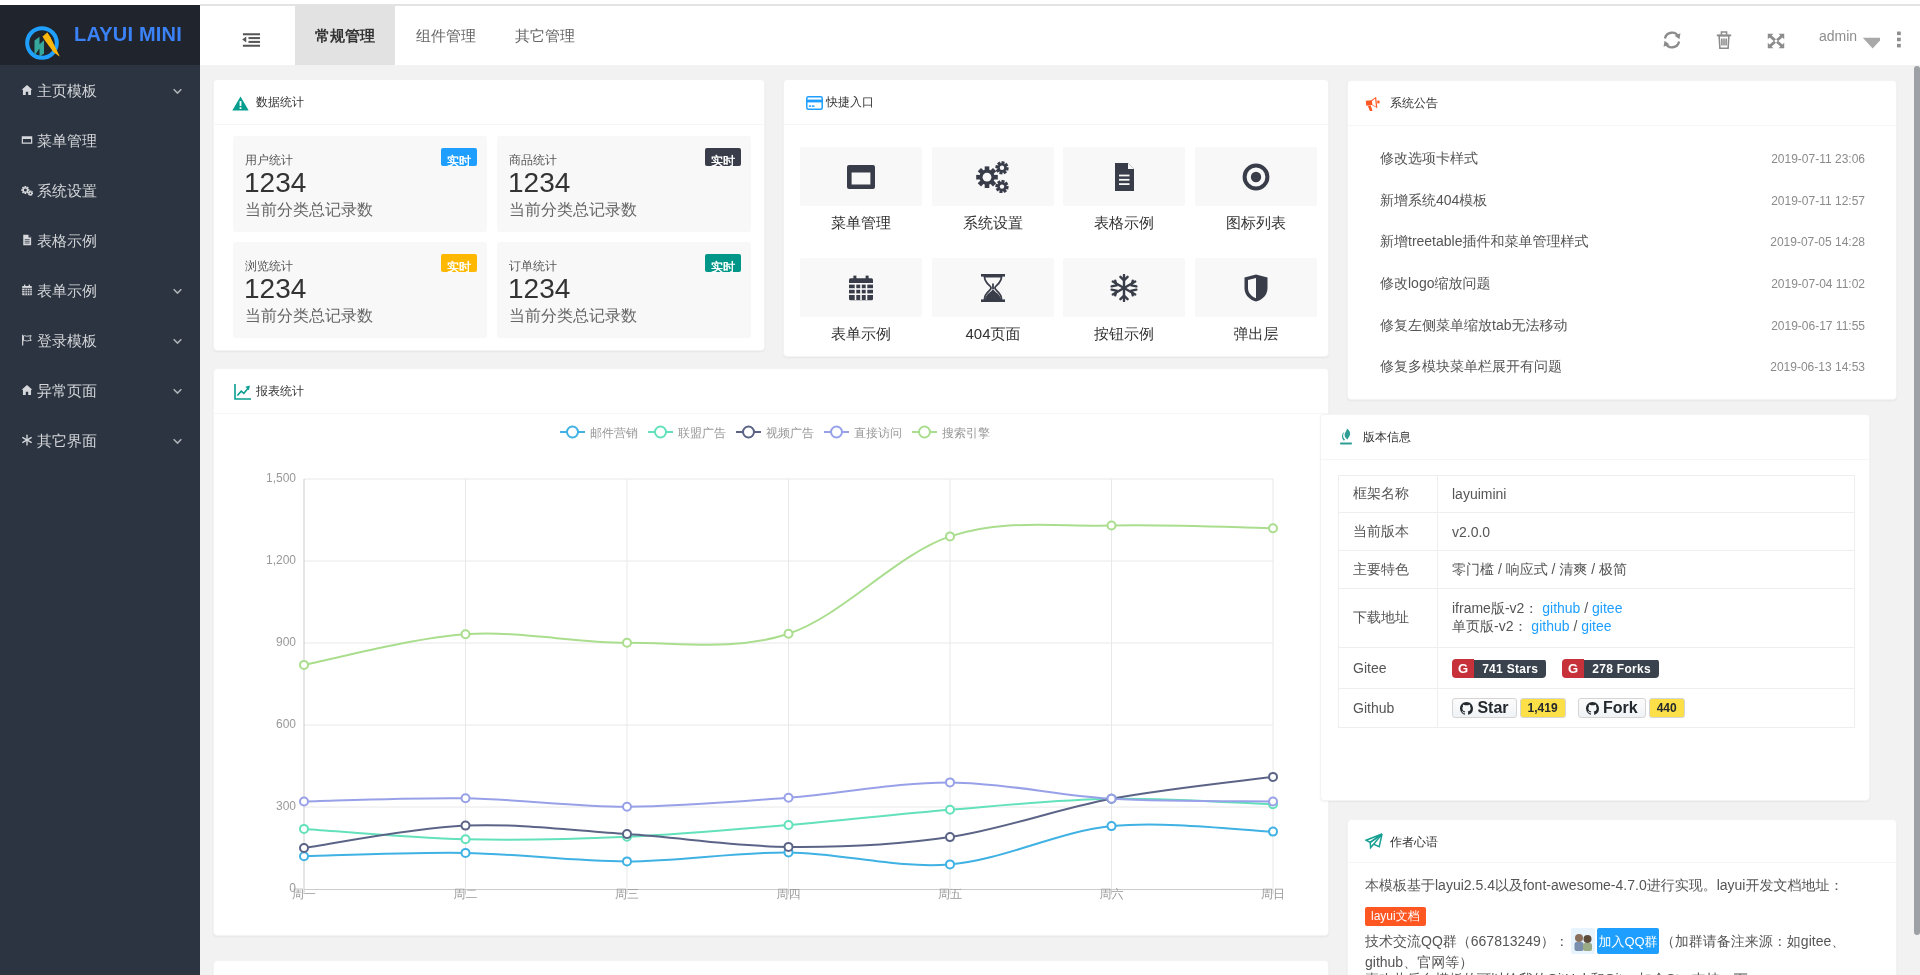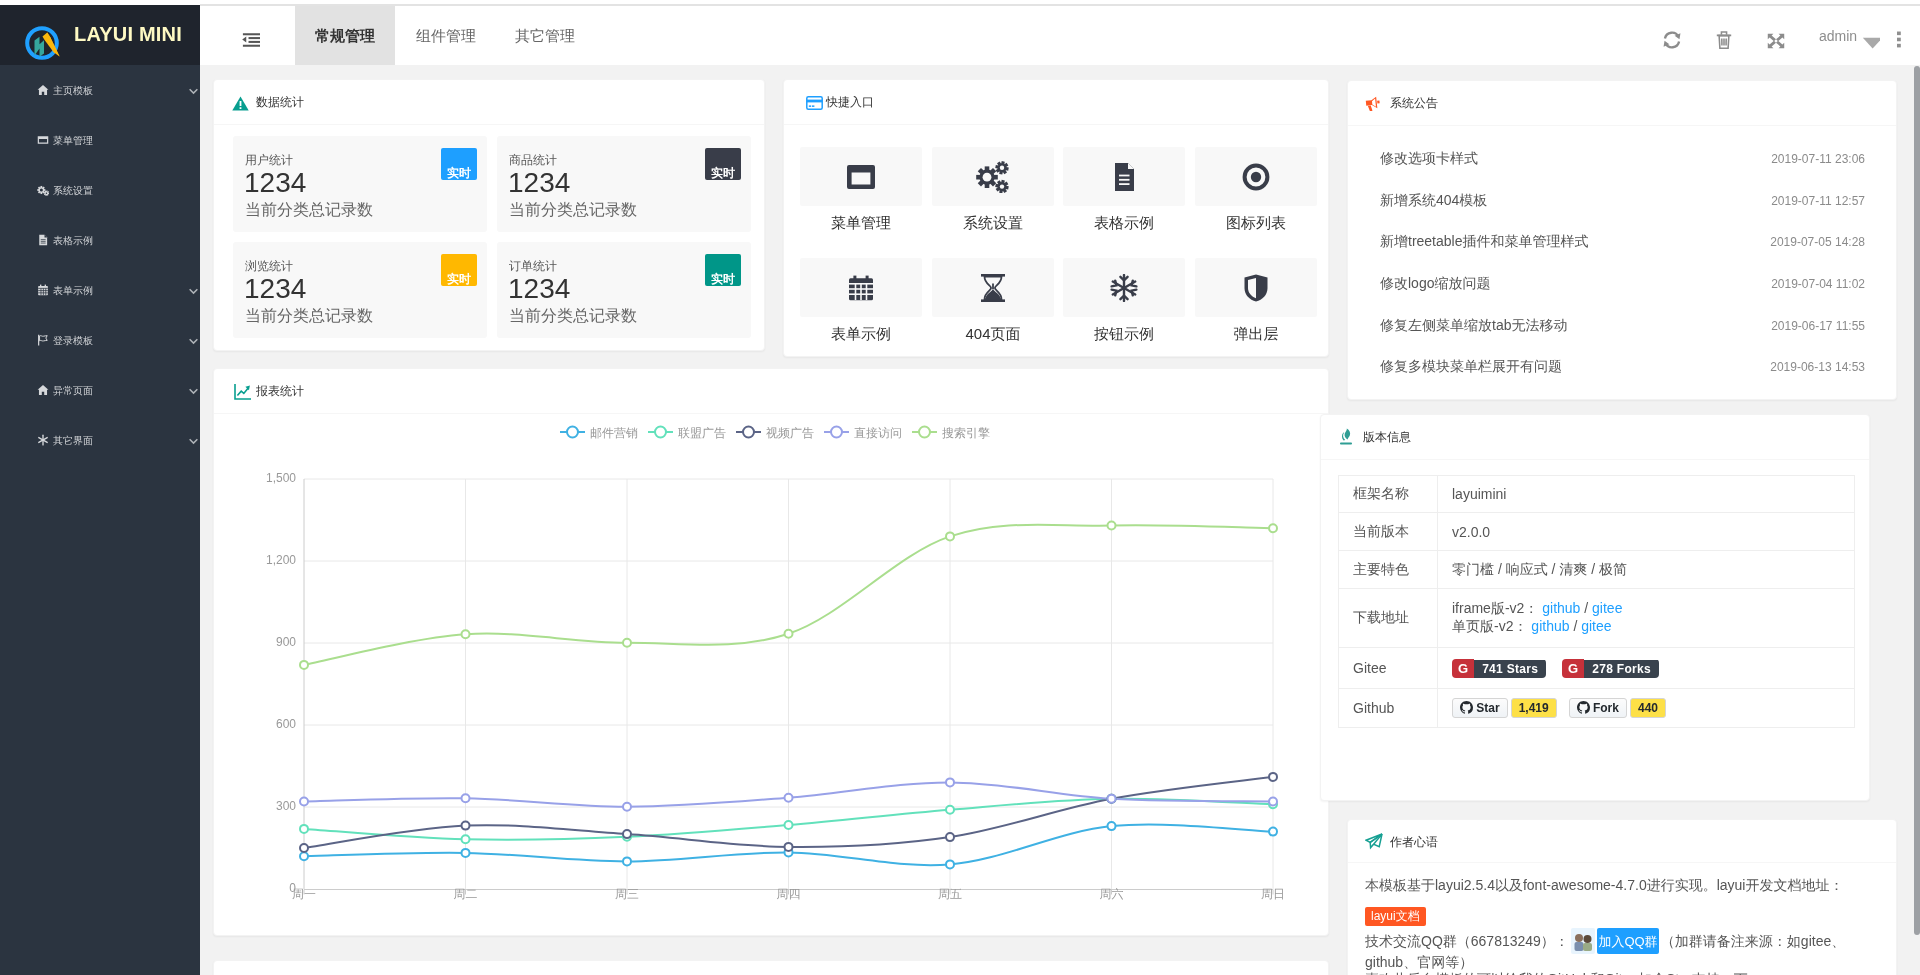--- a/index.html
+++ b/index.html
@@ -1,22 +1,22 @@
 <!DOCTYPE html>
 <html><head>
 <meta charset="utf-8">
 <style>
 * { margin:0; padding:0; box-sizing:border-box; }
 html,body { width:1920px; height:975px; overflow:hidden; background:#fff;
   font-family:"Liberation Sans",sans-serif; }
 
 #side { position:absolute; left:0; top:5px; width:200px; height:970px; background:#2b3440; }
 #logo { position:absolute; left:0; top:0; width:200px; height:60px; background:#1f242d; }
-#logo .t { position:absolute; left:74px; top:18px; font-size:20px; font-weight:bold; color:#fef9c3; letter-spacing:0.2px; }
-.mitem { position:absolute; left:16px; width:200px; height:50px; color:#d4d6d9; font-size:10px; }
+#logo .t { position:absolute; left:74px; top:18px; font-size:20px; font-weight:bold; color:#3b82f6; letter-spacing:0.2px; }
+.mitem { position:absolute; left:0; width:200px; height:50px; color:#d4d6d9; font-size:15px; }
 .mitem .txt { position:absolute; left:37px; top:16px; line-height:17px; }
 .mitem .ico { position:absolute; left:21px; top:18px; width:12px; height:12px; }
 .mitem .chev { position:absolute; right:17px; top:20px; width:11px; height:11px; }
 
 #hdr { position:absolute; left:200px; top:5px; width:1720px; height:60px; background:#fff; border-top:1px solid #e3e3e3; }
 #tabact { position:absolute; left:95px; top:0; width:100px; height:60px; background:#e2e2e2; color:#333; font-size:15px; font-weight:bold; text-align:center; line-height:60px; }
 .tabn { position:absolute; top:0; height:60px; line-height:60px; font-size:15px; color:#666; }
 .hico { position:absolute; top:21px; width:18px; height:18px; }
 #admin { position:absolute; left:1619px; top:0; height:60px; line-height:60px; font-size:14px; color:#8e8e8e; }
 
@@ -24,42 +24,42 @@
 #sbar { position:absolute; left:1914px; top:66px; width:6px; height:869px; background:#9da0a4; border-radius:3px; }
 .card { position:absolute; background:#fff; border-radius:4px; box-shadow:0 1px 2px rgba(0,0,0,.05); border:1px solid #f3f3f3; }
 .chead { position:absolute; left:0; top:0; right:0; height:45px; border-bottom:1px solid #f6f6f6; }
 .chead .ttl { position:absolute; left:42px; top:14px; font-size:12px; color:#333; }
 .chead svg { position:absolute; left:18px; top:15px; }
 
 .sbox { position:absolute; width:254px; height:96px; background:#f8f8f8; border-radius:3px; }
 .sbox .lb { position:absolute; left:12px; top:16px; font-size:12px; color:#555; }
 .sbox .num { position:absolute; left:11px; top:31px; font-size:28px; color:#333; }
 .sbox .sm { position:absolute; left:12px; top:64px; font-size:16px; color:#666; }
-.badge { position:absolute; right:10px; top:12px; height:18px; line-height:18px; padding:16px 6px; border-radius:2px; color:#fff; font-size:12px; font-weight:bold; }
+.badge { position:absolute; right:10px; top:12px; height:18px; line-height:18px; padding:4px 6px; border-radius:2px; color:#fff; font-size:12px; font-weight:bold; }
 
 .qcell { position:absolute; width:122px; text-align:center; }
 .qbox { width:122px; height:59px; background:#f8f8f8; border-radius:2px; position:relative; }
 .qbox svg { position:absolute; left:50%; top:50%; transform:translate(-50%,-50%); }
 .qlb { margin-top:8px; font-size:15px; color:#333; }
 
 .nrow { position:absolute; left:32px; right:31px; height:20px; font-size:14px; color:#555; }
 .nrow .dt { position:absolute; right:0; color:#8b8b8b; font-size:12px; top:2px; }
 
 #vtable { position:absolute; left:17px; top:60px; width:517px; border-collapse:collapse; }
 #vtable td { border:1px solid #eeeeee; font-size:14px; color:#555; padding:8px 14px; vertical-align:middle; }
 #vtable td.k { width:99px; }
 a.lnk { color:#1E9FFF; text-decoration:none; }
 
 .atxt { position:absolute; left:17px; font-size:14px; color:#555; }
 
 .gbadge { display:inline-block; height:19px; border-radius:4px; overflow:hidden; vertical-align:middle; font-size:12px; font-weight:bold; line-height:19px; }
 .gred { display:inline-block; background:#c6313a; color:#fff; padding:0 6px; height:19px; font-size:13px; font-weight:bold; }
 .gdark { display:inline-block; background:#39424d; color:#fff; padding:0 8px; height:19px; letter-spacing:0.3px; }
 
-.ghbtn { display:inline-block; height:20px; line-height:18px; padding:0 7px; background:linear-gradient(#fcfcfc,#eff3f6); border:1px solid #d5d5d5; border-radius:3px; font-size:12px; font-weight:bold; color:#24292e; vertical-align:middle; }
+.ghbtn { display:inline-block; height:20px; line-height:18px; padding:0 7px; background:linear-gradient(#fcfcfc,#eff3f6); border:1px solid #d5d5d5; border-radius:3px; font-size:16px; font-weight:bold; color:#24292e; vertical-align:middle; }
 .ghcnt { display:inline-block; height:20px; line-height:18px; padding:0 7px; background:#fde047; border:1px solid #d5d5d5; border-radius:3px; font-size:12px; font-weight:bold; color:#24292e; vertical-align:middle; margin-left:3px; }
 </style>
 </head>
 <body>
 <div style="position:absolute;left:200px;top:4px;width:1720px;height:1px;background:#e3e3e3"></div>
 <div id="side">
   <div id="logo">
     <svg style="position:absolute;left:24px;top:19px" width="38" height="38" viewBox="0 0 38 38">
       <circle cx="18" cy="19" r="14.8" fill="none" stroke="#1fa0ff" stroke-width="4"></circle>
       <path d="M10.5 31.5 V16.5 L15.5 12.8 V20.2 L20 16.2 V29.5 L15.5 32.8 V24.5 Z" fill="#35a79d"></path>

